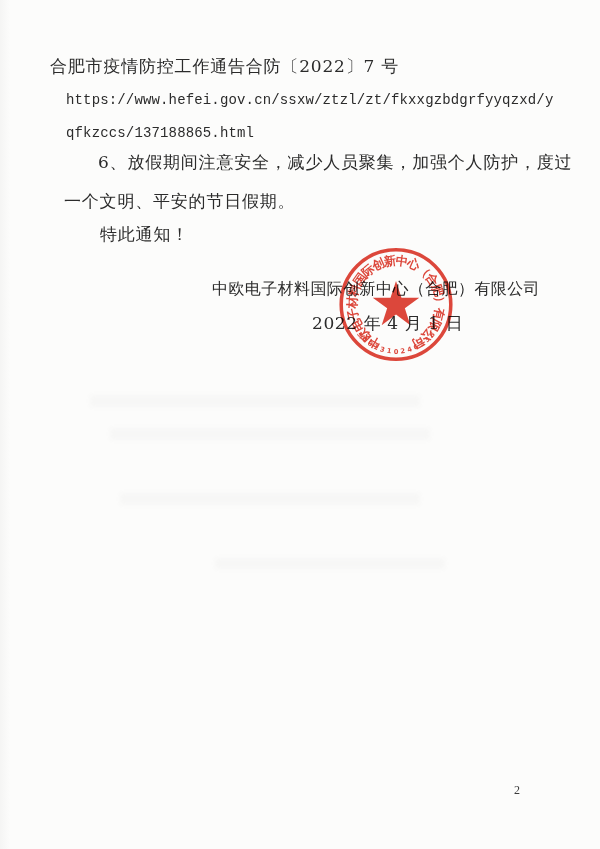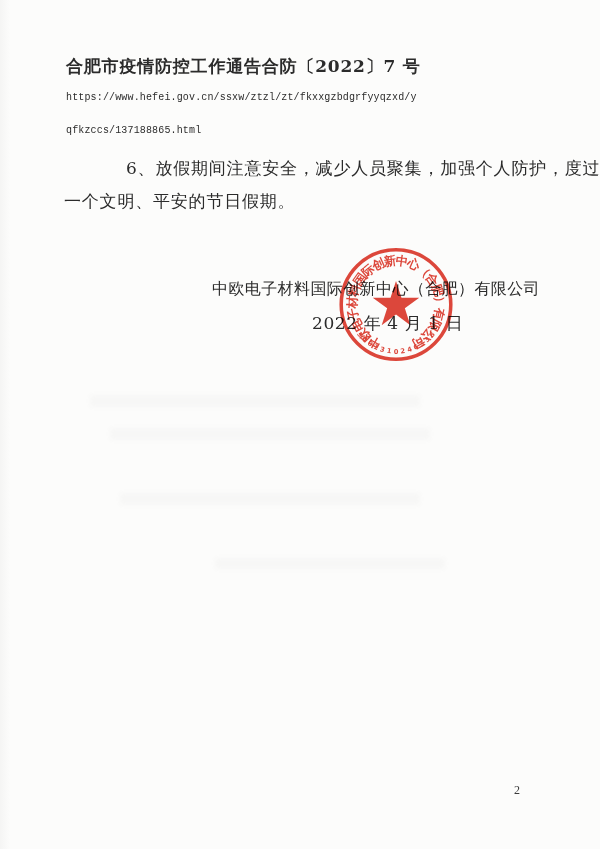--- a/index.html
+++ b/index.html
@@ -20,21 +20,21 @@
   }
   .tline {
     position: absolute;
     white-space: pre;
     font-size: 17px;
     letter-spacing: 0.8px;
     color: var(--ink);
   }
   .urlline {
     font-family: "Liberation Mono", "DejaVu Sans Mono", monospace;
-    font-size: 10px;
+    font-size: 14px;
     letter-spacing: 0.15px;
     font-weight: 500;
   }
   .company-line { font-size: 16px; letter-spacing: 0.4px; }
   .date-line { font-size: 17px; letter-spacing: 0.6px; }
   .page-number {
     position: absolute;
     left: 514px;
     top: 783px;
     font-size: 12px;
@@ -75,30 +75,31 @@
     opacity: 0.05;
     filter: blur(2.5px);
     border-radius: 2px;
   }
 </style>
 </head>
 <body>
 
 <div class="page">
 
-  <div class="tline" style="left:66px; top:55px;font-weight:bold;">合肥市疫情防控工作通告合防〔2022〕7 号</div>
+  <div class="tline" style="left:50px; top:55px;">合肥市疫情防控工作通告合防〔2022〕7 号</div>
 
   <div class="tline urlline" style="left:66px; top:92px;">https://www.hefei.gov.cn/ssxw/ztzl/zt/fkxxgzbdgrfyyqzxd/y</div>
 
   <div class="tline urlline" style="left:66px; top:125px;">qfkzccs/137188865.html</div>
 
-  <div class="tline" style="left:98px; top:157px;margin-left:28px;">6、放假期间注意安全，减少人员聚集，加强个人防护，度过</div>
+  <div class="tline" style="left:98px; top:151px;">6、放假期间注意安全，减少人员聚集，加强个人防护，度过</div>
 
   <div class="tline" style="left:64px; top:190px;text-align:right;">一个文明、平安的节日假期。</div>
 
+  <div class="tline" style="left:100px; top:223px;">特此通知！</div>
 
   <div class="tline company-line" style="left:212px; top:279px;">中欧电子材料国际创新中心（合肥）有限公司</div>
 
   <div class="tline date-line" style="left:312px; top:312px;">2022 年 4 月 1 日</div>
 
   <svg class="seal" viewBox="0 0 140 140" aria-hidden="true">
     <circle class="seal-ring" cx="70" cy="70" r="65"></circle>
     <polygon class="seal-star" points="70,42 76.5,62.1 97.6,62 80.5,74.4 87,94.5 70,82 53,94.5 59.5,74.4 42.4,62 63.5,62.1"></polygon>
   <text x="44.0" y="115.0" transform="rotate(-150.0 44.0 115.0)" class="seal-arc-char">中</text>
       <text x="32.7" y="106.3" transform="rotate(-134.2 32.7 106.3)" class="seal-arc-char">欧</text>

